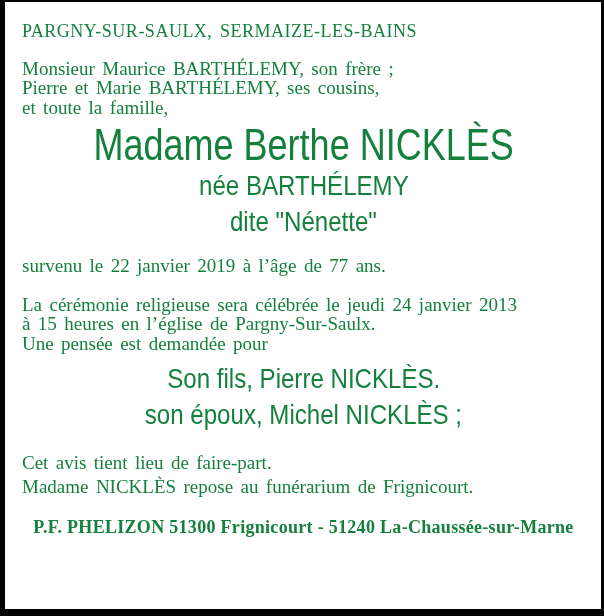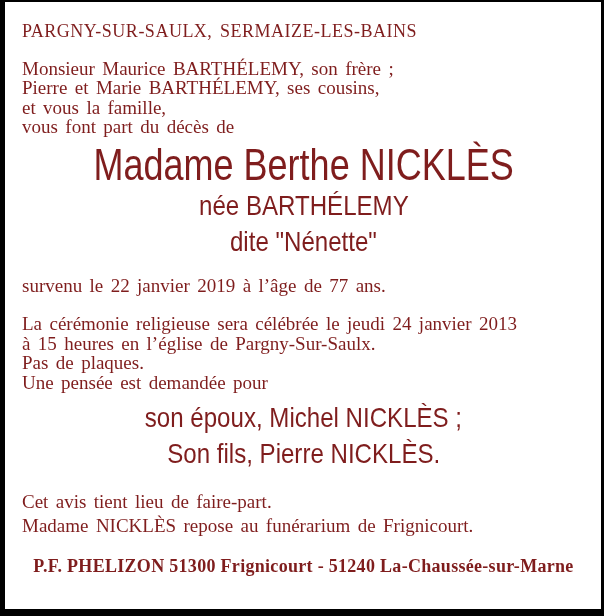--- a/index.html
+++ b/index.html
@@ -14,21 +14,21 @@
     height: 616px;
     background: #ffffff;
     border-style: solid;
     border-color: #000000;
     border-top-width: 2px;
     border-right-width: 3px;
     border-bottom-width: 7px;
     border-left-width: 5px;
     padding: 10px 16px 0 17px;
     overflow: hidden;
-    color: #7f1d1d;
+    color: #15803d;
     font-family: "Liberation Serif", serif;
   }
   .serif-line {
     font-family: "Liberation Serif", serif;
     font-size: 19px;
     line-height: 19.5px;
     word-spacing: 0.14em;
     white-space: nowrap;
   }
   .towns {
@@ -93,48 +93,46 @@
 </head>
 <body>
 
 <div class="sheet">
 
   <p class="serif-line towns">PARGNY-SUR-SAULX,  SERMAIZE-LES-BAINS</p>
 
   <div class="intro">
     <div class="serif-line">Monsieur Maurice BARTHÉLEMY, son frère ;</div>
     <div class="serif-line">Pierre et Marie BARTHÉLEMY, ses cousins,</div>
-    <div class="serif-line">et vous la famille,</div>
-    <div class="serif-line">vous font part du décès de</div>
+    <div class="serif-line">et toute la famille,</div>
   </div>
 
   <div class="big-name">
     <span class="cond">Madame Berthe NICKLÈS</span>
   </div>
 
   <div class="maiden">
     <span class="cond-n">née BARTHÉLEMY</span>
   </div>
 
   <div class="nickname">
     <span class="cond-n">dite "Nénette"</span>
   </div>
 
   <p class="serif-line death-line">survenu le 22 janvier 2019 à l’âge de 77 ans.</p>
 
   <div class="ceremony">
     <div class="serif-line">La cérémonie religieuse sera célébrée le jeudi 24 janvier 2013</div>
     <div class="serif-line">à 15 heures en l’église de Pargny-Sur-Saulx.</div>
-    <div class="serif-line">Pas de plaques.</div>
     <div class="serif-line">Une pensée est demandée pour</div>
   </div>
 
   <div class="tribute">
+    <div><span class="cond-n">Son fils, Pierre NICKLÈS.</span></div>
     <div><span class="cond-n">son époux, Michel NICKLÈS ;</span></div>
-    <div><span class="cond-n">Son fils, Pierre NICKLÈS.</span></div>
   </div>
 
   <div class="closing">
     <div class="serif-line">Cet avis tient lieu de faire-part.</div>
     <div class="serif-line">Madame NICKLÈS repose au funérarium de Frignicourt.</div>
   </div>
 
   <div class="footer">
     <div>P.F. PHELIZON 51300 Frignicourt - 51240 La-Chaussée-sur-Marne</div>
   </div>

